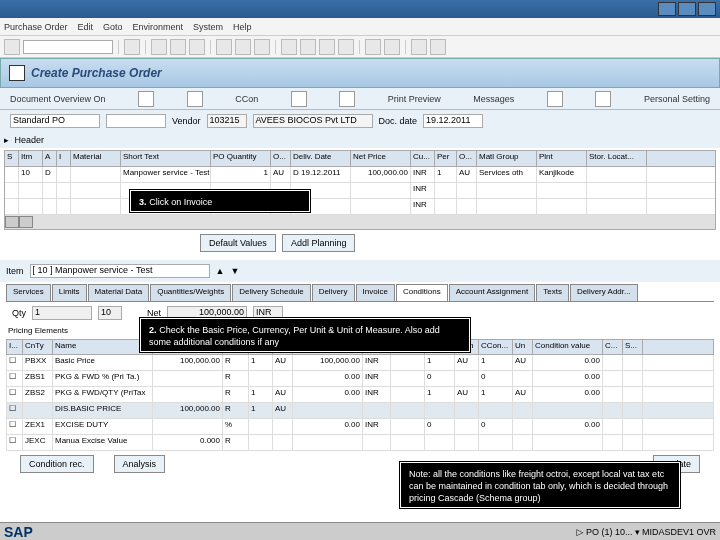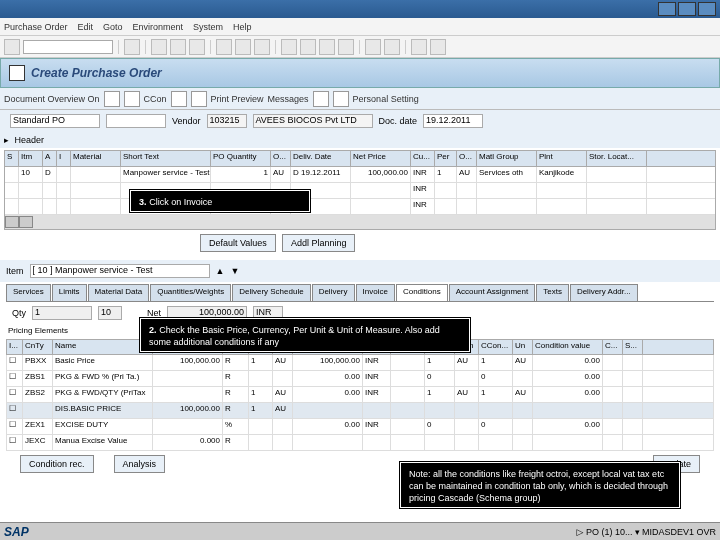--- a/index.html
+++ b/index.html
@@ -13,21 +13,21 @@
 
 .toolbar { height: 22px; background: #f4f4f4; border-bottom: 1px solid #ccc; display: flex; align-items: center; padding: 0 4px; gap: 3px; }
 .toolbar .tico { width: 16px; height: 16px; background: #e8e8e8; border: 1px solid #bbb; }
 .toolbar .sep { width: 1px; height: 14px; background: #ccc; margin: 0 2px; }
 .toolbar .combo { width: 90px; height: 14px; border: 1px solid #aaa; background: #fff; }
 
 .header { height: 30px; background: linear-gradient(#c8ddf0, #a8c8e4); display: flex; align-items: center; padding: 0 8px; gap: 6px; border: 1px solid #7aa; }
 .header .ico { width: 16px; height: 16px; background: #fff; border: 1px solid #333; }
 .header .title { font-weight: bold; font-size: 12px; font-style: italic; color: #2a4a7a; }
 
-.subtool { height: 22px; background: #e8f0f8; display: flex; align-items: center; padding: 0 4px; gap: 4px; border-bottom: 1px solid #bbb; }
+.subtool { height: 22px; background: #e8f0f8; display: flex; align-items: center; padding: 0 10px; gap: 4px; border-bottom: 1px solid #bbb; justify-content: space-between; }
 .subtool .lbl { color: #333; }
 .subtool .ico { width: 16px; height: 16px; background: #fff; border: 1px solid #999; }
 
 .docrow { height: 22px; background: #e8f0f8; display: flex; align-items: center; padding: 0 4px; gap: 6px; }
 .docrow .inp { height: 14px; border: 1px solid #aaa; background: #fff; padding: 0 2px; }
 .docrow .ro { background: #f4f4f4; }
 
 .grid { margin: 2px 4px; border: 1px solid #aaa; background: #fff; }
 .grid-hdr { display: flex; background: #d8e4f0; border-bottom: 1px solid #aaa; height: 16px; }
 .grid-hdr > div { border-right: 1px solid #aaa; padding: 1px 2px; font-size: 8px; overflow: hidden; white-space: nowrap; }
@@ -56,21 +56,21 @@
 
 .cond-hdr { display: flex; background: #d8e4f0; border: 1px solid #aaa; margin: 2px 6px 0 6px; height: 16px; }
 .cond-hdr > div { border-right: 1px solid #aaa; padding: 1px 2px; font-size: 8px; }
 .cond-row { display: flex; border: 1px solid #ddd; border-top: none; margin: 0 6px; height: 16px; background: #fff; }
 .cond-row > div { border-right: 1px solid #ddd; padding: 1px 2px; font-size: 8px; }
 .cond-row.gray { background: #e0e8f0; }
 
 .bottom-btns { display: flex; gap: 20px; padding: 4px 20px; }
 
 .footer { position: absolute; bottom: 0; left: 0; right: 0; height: 18px; background: #ccc; border-top: 1px solid #888; display: flex; align-items: center; padding: 0 4px; justify-content: space-between; }
-.sap-logo { font-weight: bold; color: #003366; font-size: 12px; font-style: italic; }
+.sap-logo { font-weight: bold; color: #003366; font-size: 14px; }
 </style>
 </head>
 <body>
 
 <div class="titlebar">
   <div class="wbtn"></div>
   <div class="wbtn"></div>
   <div class="wbtn"></div>
 </div>
 

